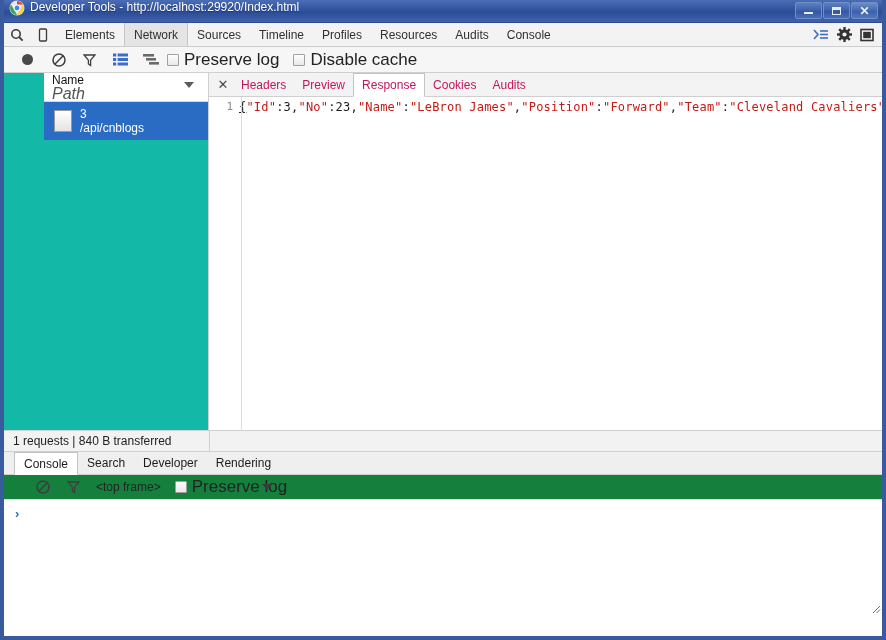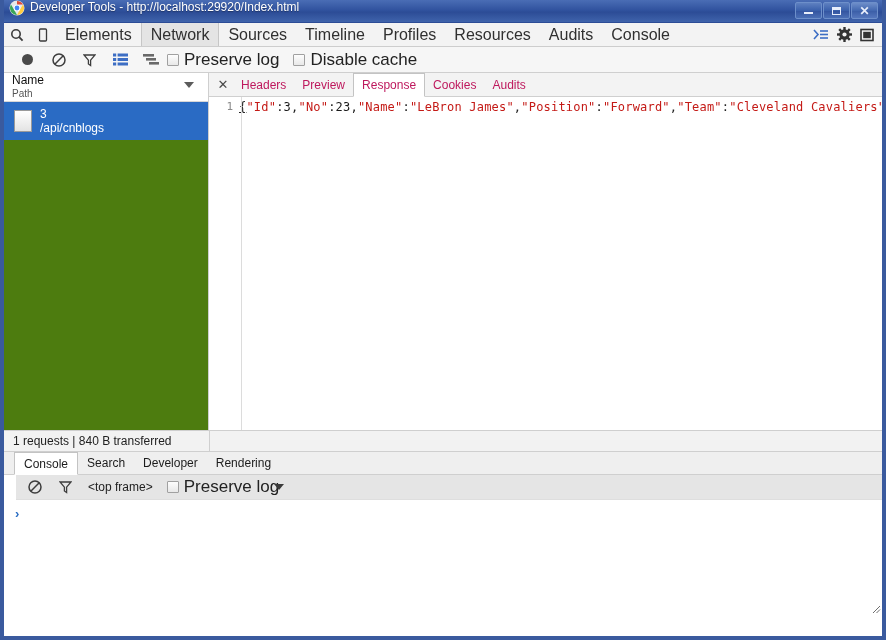--- a/index.html
+++ b/index.html
@@ -91,21 +91,21 @@
     width: 26px;
     display: flex;
     align-items: center;
     justify-content: center;
     color: #5a5a5a;
   }
   .dt-tab {
     padding: 0 9px;
     display: flex;
     align-items: center;
-    font-size: 16px;
+    font-size: 12px;
     color: #303030;
     white-space: nowrap;
     justify-content: flex-end;
   }
   .dt-tab.selected {
     background: #e4e4e4;
     border-left: 1px solid #c6c6c6;
     border-right: 1px solid #c6c6c6;
   }
   .dt-right {
@@ -158,33 +158,34 @@
   #net-body {
     display: flex;
     height: 357px;
     position: relative;
   }
   #sidebar {
     width: 205px;
     border-right: 1px solid #cfcfcf;
     display: flex;
     flex-direction: column;
-    background: #4d7c0f;
-    box-sizing: border-box;
+    background: #14b8a6;
+    box-sizing: border-box;
+    padding-left: 40px;
   }
   #sidebar-head {
     height: 29px;
     border-bottom: 1px solid #d7d7d7;
     position: relative;
     padding: 1px 0 0 8px;
     box-sizing: border-box;
     background: #ffffff;
   }
   #sidebar-head .col-name { font-size: 12px; color:#111; line-height:13px;}
-  #sidebar-head .col-path { font-size: 10px; color:#555; line-height:13px;}
+  #sidebar-head .col-path { font-size: 16px; color:#555; line-height:13px;font-style:italic;}
   #sidebar-head .sort-caret {
     position: absolute;
     right: 14px; top: 9px;
     width: 0; height: 0;
     border-left: 5px solid transparent;
     border-right: 5px solid transparent;
     border-top: 6px solid #5c5c5c;
   }
   #sidebar-list { flex: 1; overflow: hidden; }
   .req-row {
@@ -322,27 +323,26 @@
   }
   .dr-tab.selected {
     background: #ffffff;
     border: 1px solid #c3c3c3;
     border-bottom-color: #ffffff;
     margin-bottom: -1px;
     box-sizing: border-box;
   }
   #console-toolbar {
     height: 24px;
-    background: #e5e5e5;
+    background: #15803d;
     border-bottom: 1px solid #dedede;
     display: flex;
     align-items: center;
-    padding-left: 4px;
-    position: relative;
-    margin-left: 12px;
+    padding-left: 24px;
+    position: relative;
   }
   #console-toolbar .tb-btn { width: 30px; display:flex; align-items:center; justify-content:center;}
   .frame-sel {
     font-size: 12px;
     color: #222;
     margin-left: 8px;
   }
   .frame-caret {
     position: absolute;
     left: 258px; top: 9px;

